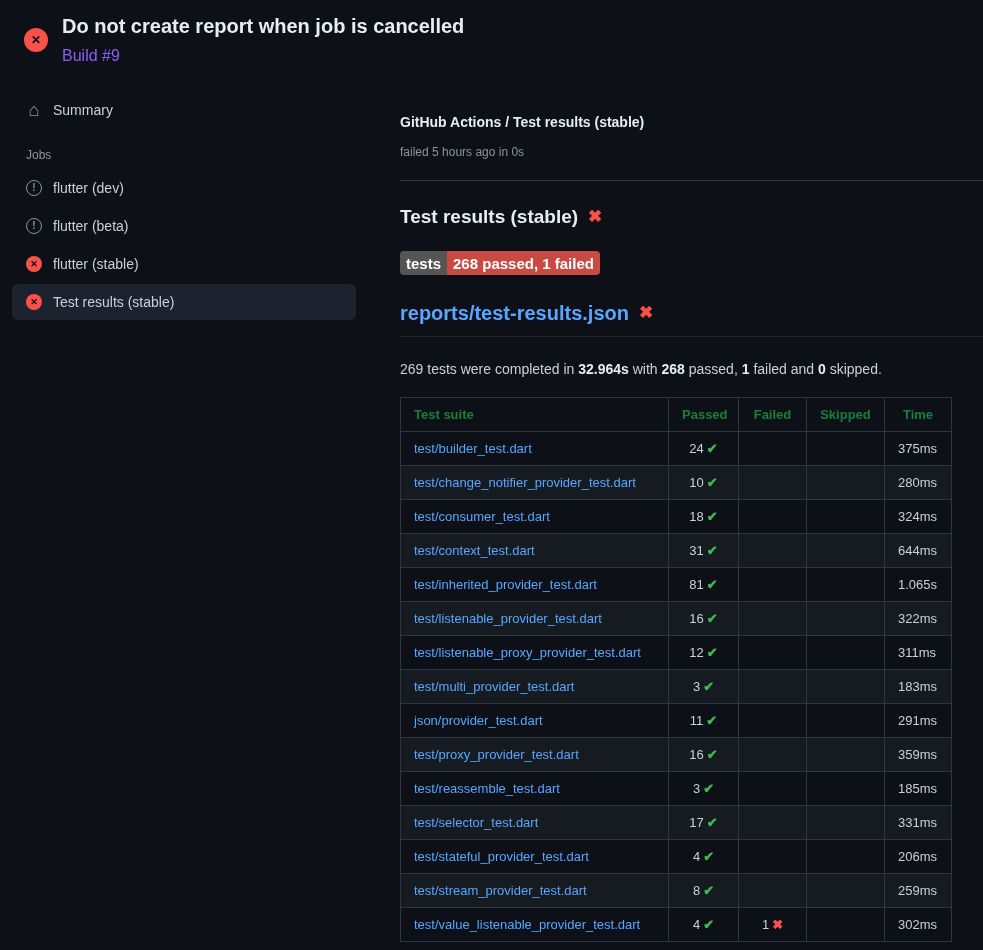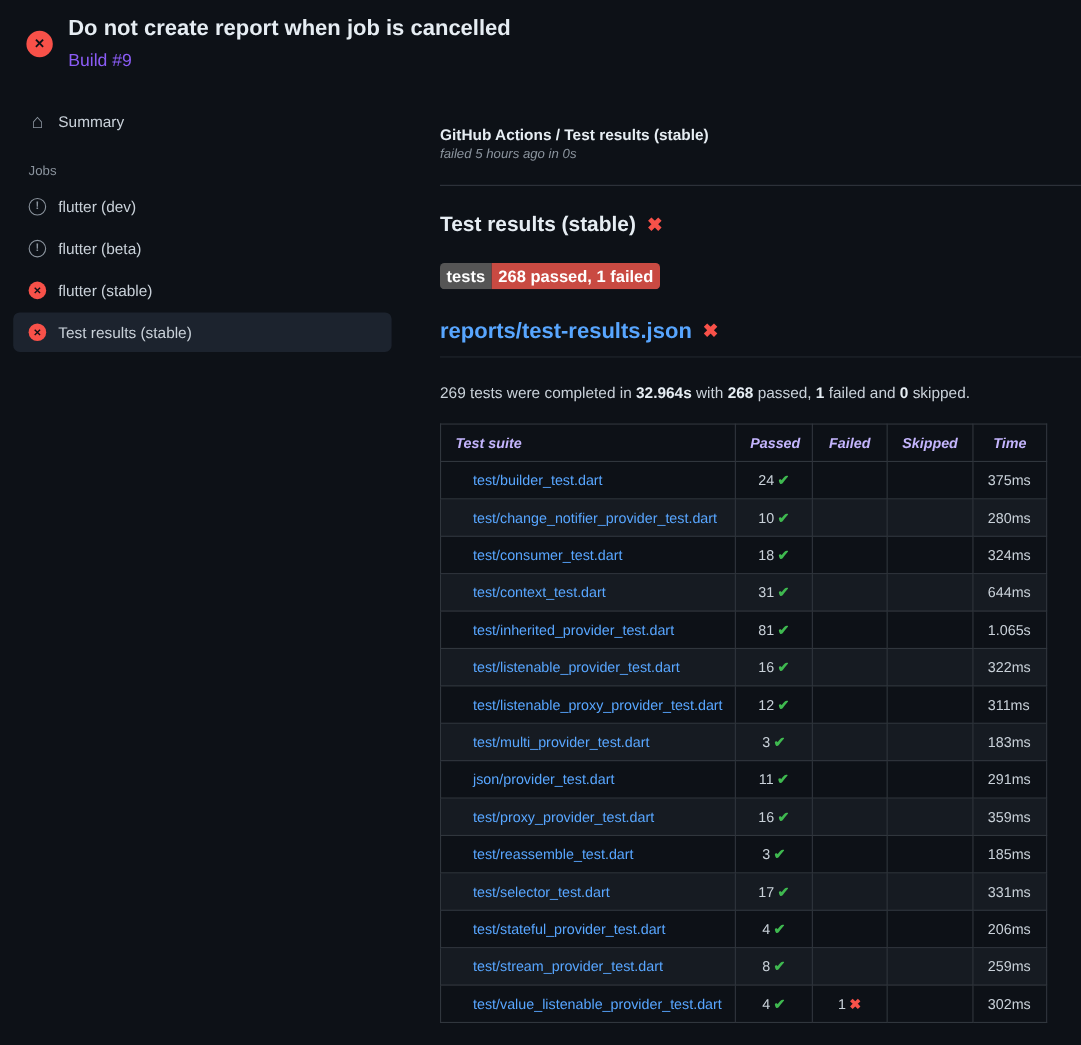--- a/index.html
+++ b/index.html
@@ -41,21 +41,21 @@
   }
   .icon-fail-sm {
     width:16px; height:16px; border-radius:50%; background:#f85149; color:#0d1117;
     font-size:9px; font-weight:700; display:flex; align-items:center; justify-content:center;
     flex-shrink:0; line-height:1;
   }
 
   
   .main { flex:1; min-width:0; padding:34px 0 0 32px; }
   .breadcrumb { font-size:14px; font-weight:700; color:#e6edf3; line-height:20px; }
-  .meta { font-size:12px; color:#8b949e; margin-top:0; line-height:16px;font-style:italic; }
+  .meta { font-size:12px; color:#8b949e; margin-top:12px; line-height:16px; }
   .divider { border-bottom:1px solid #30363d; margin-top:20px; }
 
   .section-heading {
     margin-top:22px; font-size:19px; font-weight:700; color:#e6edf3;
     display:flex; align-items:center; gap:10px; line-height:28px;
   }
   .x-mark-lg { color:#f85149; font-size:17px; font-weight:700; }
 
   .badge {
     display:inline-flex; margin-top:20px; font-size:15px; font-weight:600;
@@ -72,26 +72,26 @@
   .report-link { color:#58a6ff; }
 
   .summary { margin-top:22px; font-size:14px; color:#c9d1d9; line-height:20px; }
   .summary b { font-weight:700; color:#e6edf3; }
 
   
   table.results {
     margin-top:18px; border-collapse:collapse; table-layout:fixed; width:551px; font-size:13px;
   }
   .results th, .results td { border:1px solid #30363d; padding:7px 13px; line-height:19px; }
-  .results th { font-weight:700; color:#c4b5fd; text-align:left;font-style:italic; }
+  .results th { font-weight:700; color:#15803d; text-align:left; }
   .results th.c { text-align:center; }
   .results tbody tr:nth-child(even) { background:#161b22; }
   .results td.num { text-align:center; white-space:nowrap; }
   .results td.time { text-align:left; color:#c9d1d9; }
-  .suite-link { color:#58a6ff;margin-left:16px; }
+  .suite-link { color:#58a6ff; }
   .ok-mark { color:#3fb950; font-weight:700; margin-left:3px; }
   .x-mark-sm { color:#f85149; font-weight:700; margin-left:3px; }
 </style>
 </head>
 <body>
 
 <header class="header">
   <span class="status-circle-lg">✕</span>
   <div class="header-title-row">
     <span class="header-title">Do not create report when job is cancelled</span>

